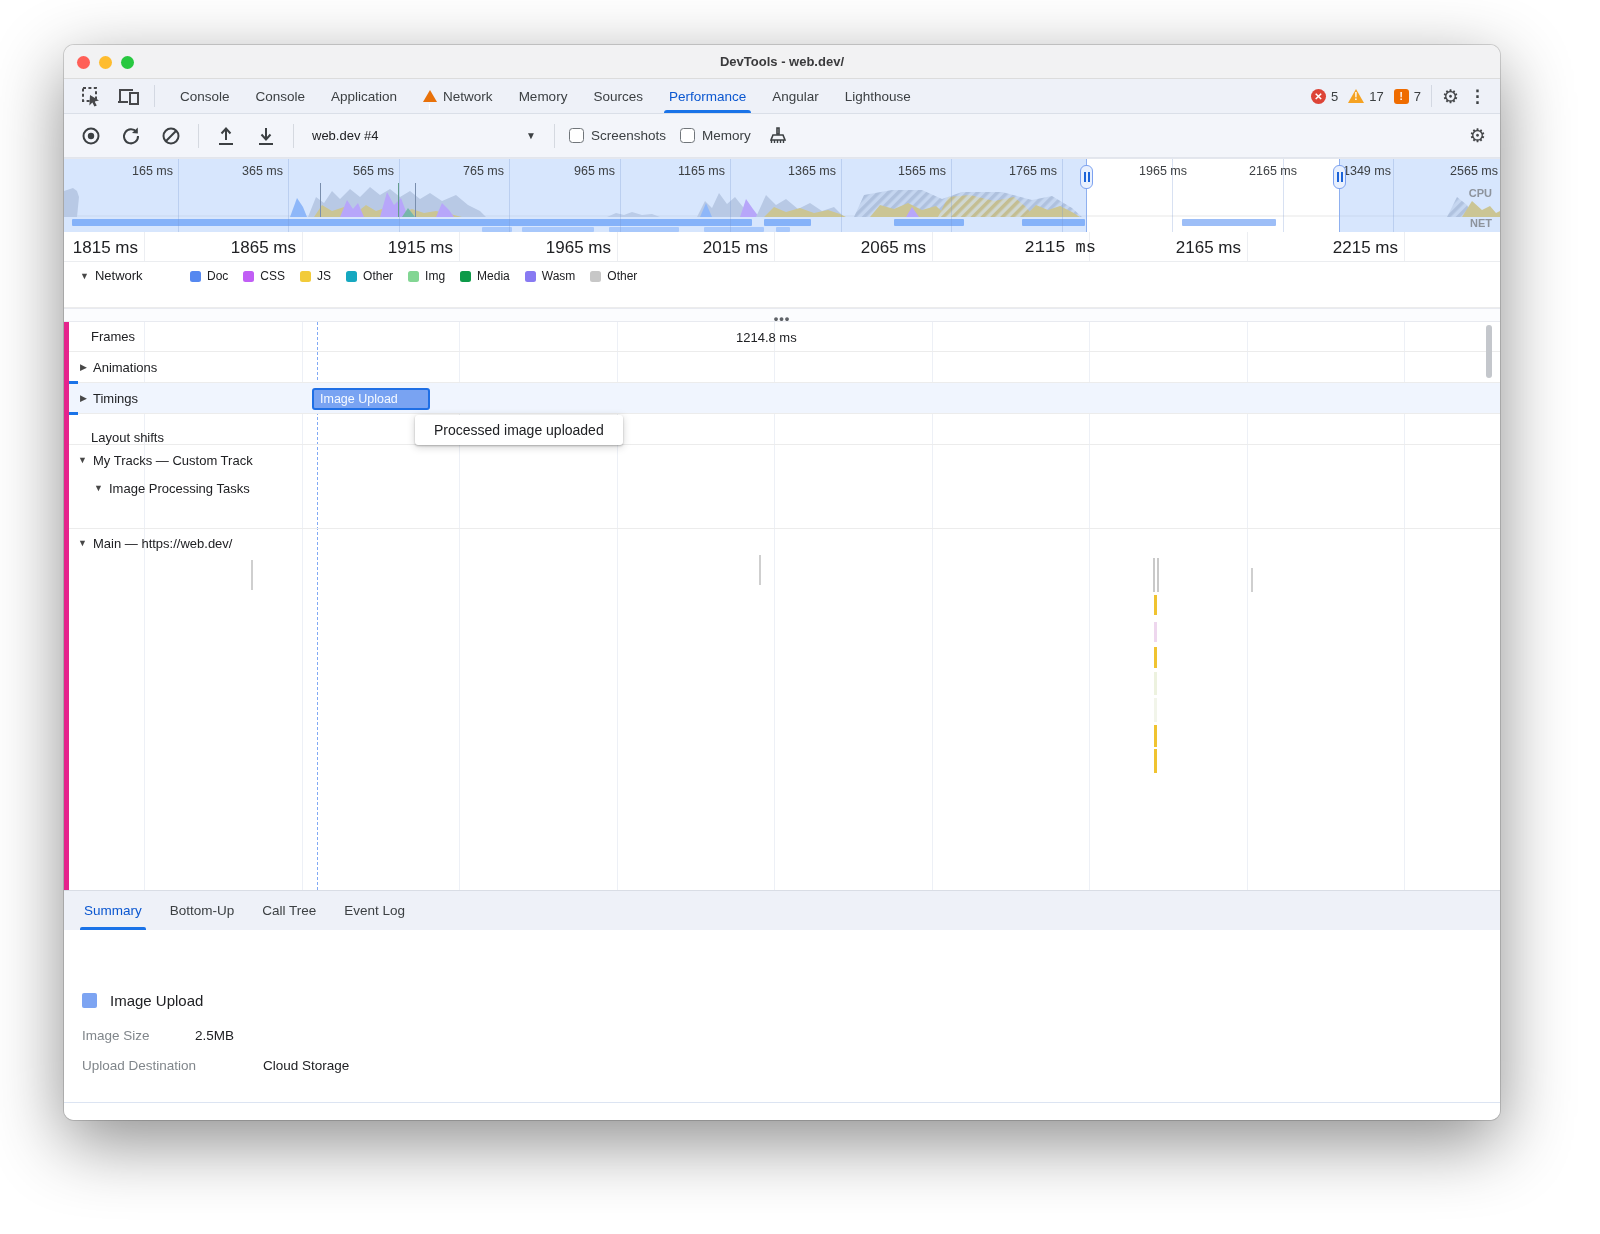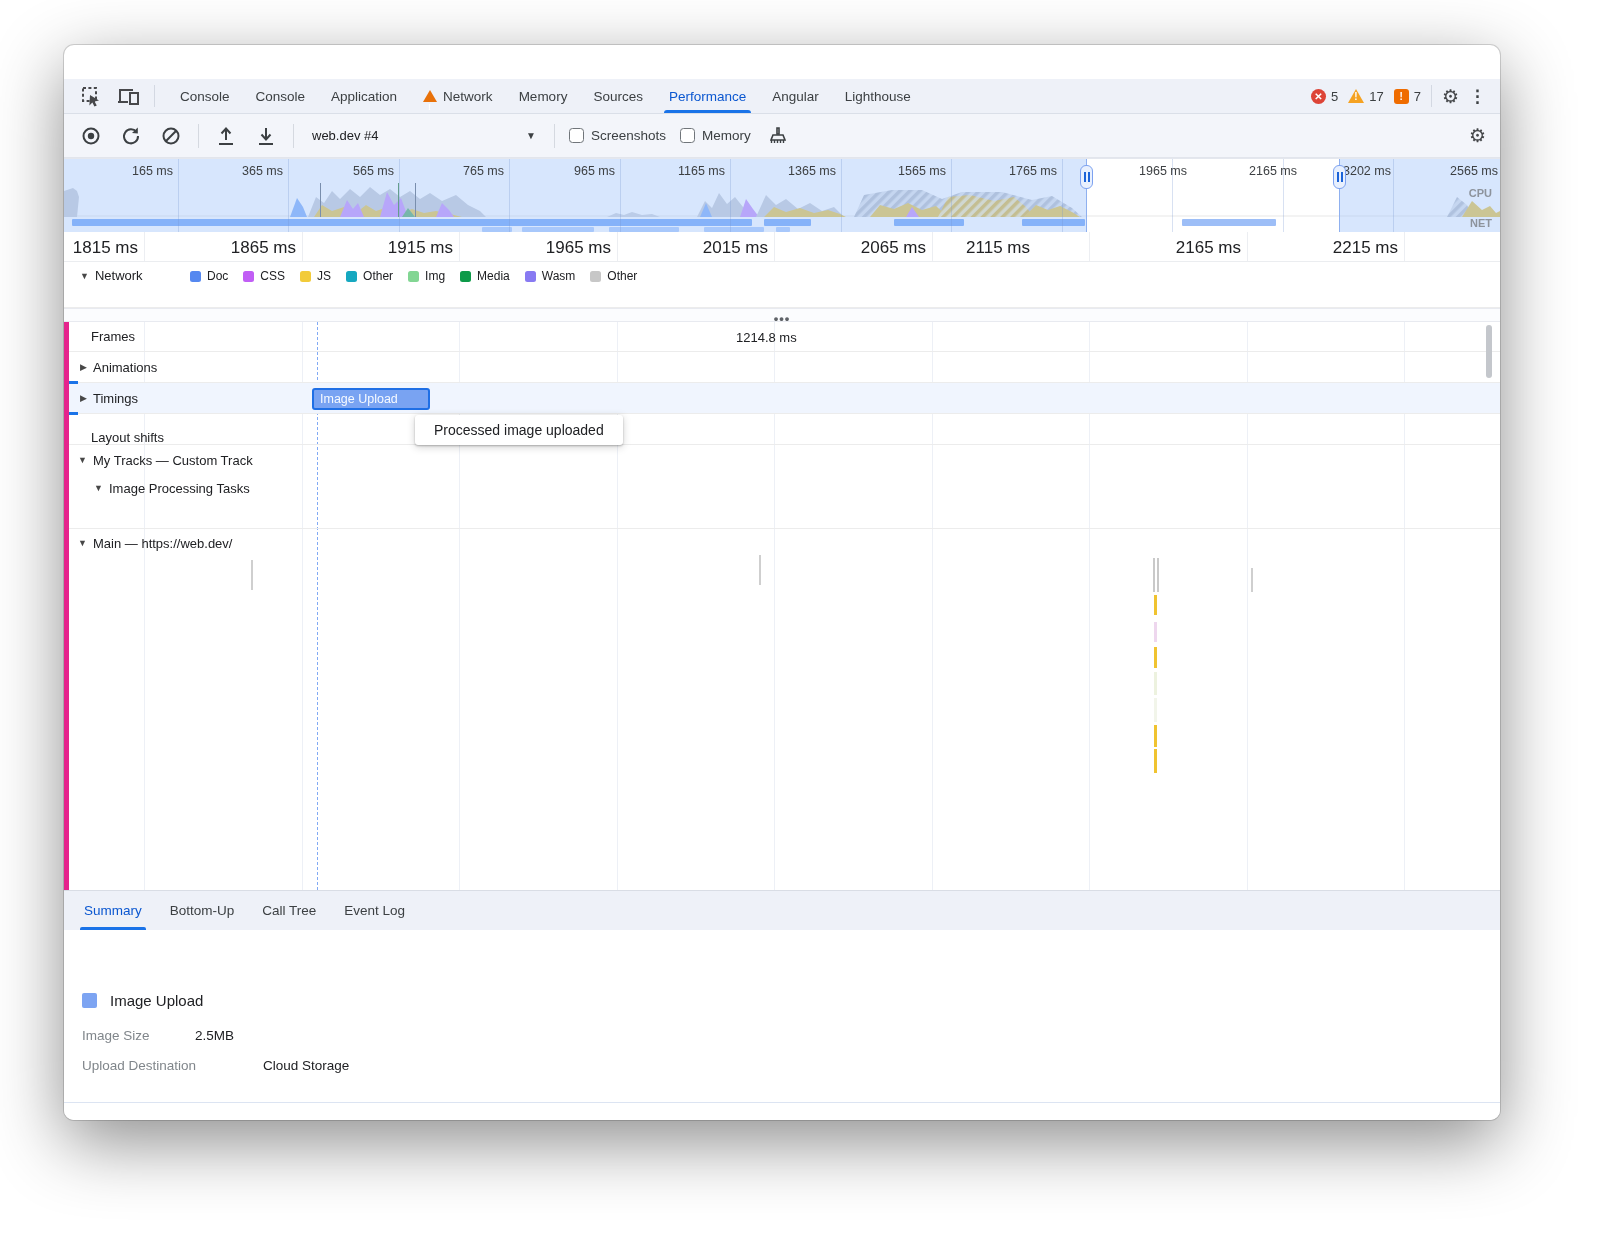--- a/index.html
+++ b/index.html
@@ -92,20 +92,26 @@
   .sum-row { position:absolute; left:18px; font-size:13.5px; color:#80868b; }
   .sum-val { position:absolute; font-size:13.5px; color:#202124; }
   .sum-div { position:absolute; left:0; right:0; top:135px; height:1px; background:#dce4f2; }
   svg { display:block; }
 </style>
 </head>
 <body>
 
 <div class="window">
 
+  <div class="titlebar">
+    <span class="tl red"></span>
+    <span class="tl yellow"></span>
+    <span class="tl green"></span>
+    <div class="win-title">DevTools - web.dev/</div>
+  </div>
 
   <div class="tabbar">
     <div class="tb-icons">
       <span class="ticon">
         <svg width="21" height="21" viewBox="0 0 21 21">
             <rect x="2" y="2" width="13" height="13" fill="none" stroke="#47484b" stroke-width="2" stroke-dasharray="3 2.4"></rect>
             <path d="M9 9 L18 14.5 L13.6 15.4 L15.8 19.5 L13.4 20.6 L11.4 16.4 L8.4 19.4 Z" fill="#47484b"></path>
           </svg>
       </span>
       <span class="ticon">
@@ -295,21 +301,21 @@
     <span class="ov-label" style="left:129px;">365 ms</span>
     <span class="ov-label" style="left:240px;">565 ms</span>
     <span class="ov-label" style="left:350px;">765 ms</span>
     <span class="ov-label" style="left:461px;">965 ms</span>
     <span class="ov-label" style="left:571px;">1165 ms</span>
     <span class="ov-label" style="left:682px;">1365 ms</span>
     <span class="ov-label" style="left:792px;">1565 ms</span>
     <span class="ov-label" style="left:903px;">1765 ms</span>
     <span class="ov-label" style="left:1033px;">1965 ms</span>
     <span class="ov-label" style="left:1143px;">2165 ms</span>
-    <span class="ov-label" style="left:1279px; text-align:left;">3202 ms</span>
+    <span class="ov-label" style="left:1279px; text-align:left;">1349 ms</span>
     <span class="ov-label" style="left:1344px;">2565 ms</span>
     <span class="ov-side-label" style="top:28px;">CPU</span>
     <span class="ov-side-label" style="top:58px;">NET</span>
 
     <div class="sel-line" style="left:1022px;"></div>
     <div class="sel-line" style="left:1275px;"></div>
     <div class="sel-handle" style="left:1022px;">
         <i></i>
         <i></i>
       </div>
@@ -328,21 +334,21 @@
       <div class="tickline" style="left:868px;"></div>
       <div class="tickline" style="left:1025px;"></div>
       <div class="tickline" style="left:1183px;"></div>
       <div class="tickline" style="left:1340px;"></div>
     <span class="rlabel" style="left:-18px;">1815 ms</span>
     <span class="rlabel" style="left:140px;">1865 ms</span>
     <span class="rlabel" style="left:297px;">1915 ms</span>
     <span class="rlabel" style="left:455px;">1965 ms</span>
     <span class="rlabel" style="left:612px;">2015 ms</span>
     <span class="rlabel" style="left:770px;">2065 ms</span>
-    <span class="rlabel" style="left:874px;">2115 ms</span>
+    <span class="rlabel" style="left:940px;font-family:Liberation Mono, monospace;">2115 ms</span>
     <span class="rlabel" style="left:1085px;">2165 ms</span>
     <span class="rlabel" style="left:1242px;">2215 ms</span>
   </div>
 
   <div class="nettrack">
     <div class="net-head">
       <span class="tri">▼</span>
       <span>Network</span>
     </div>
     <div class="legend">

